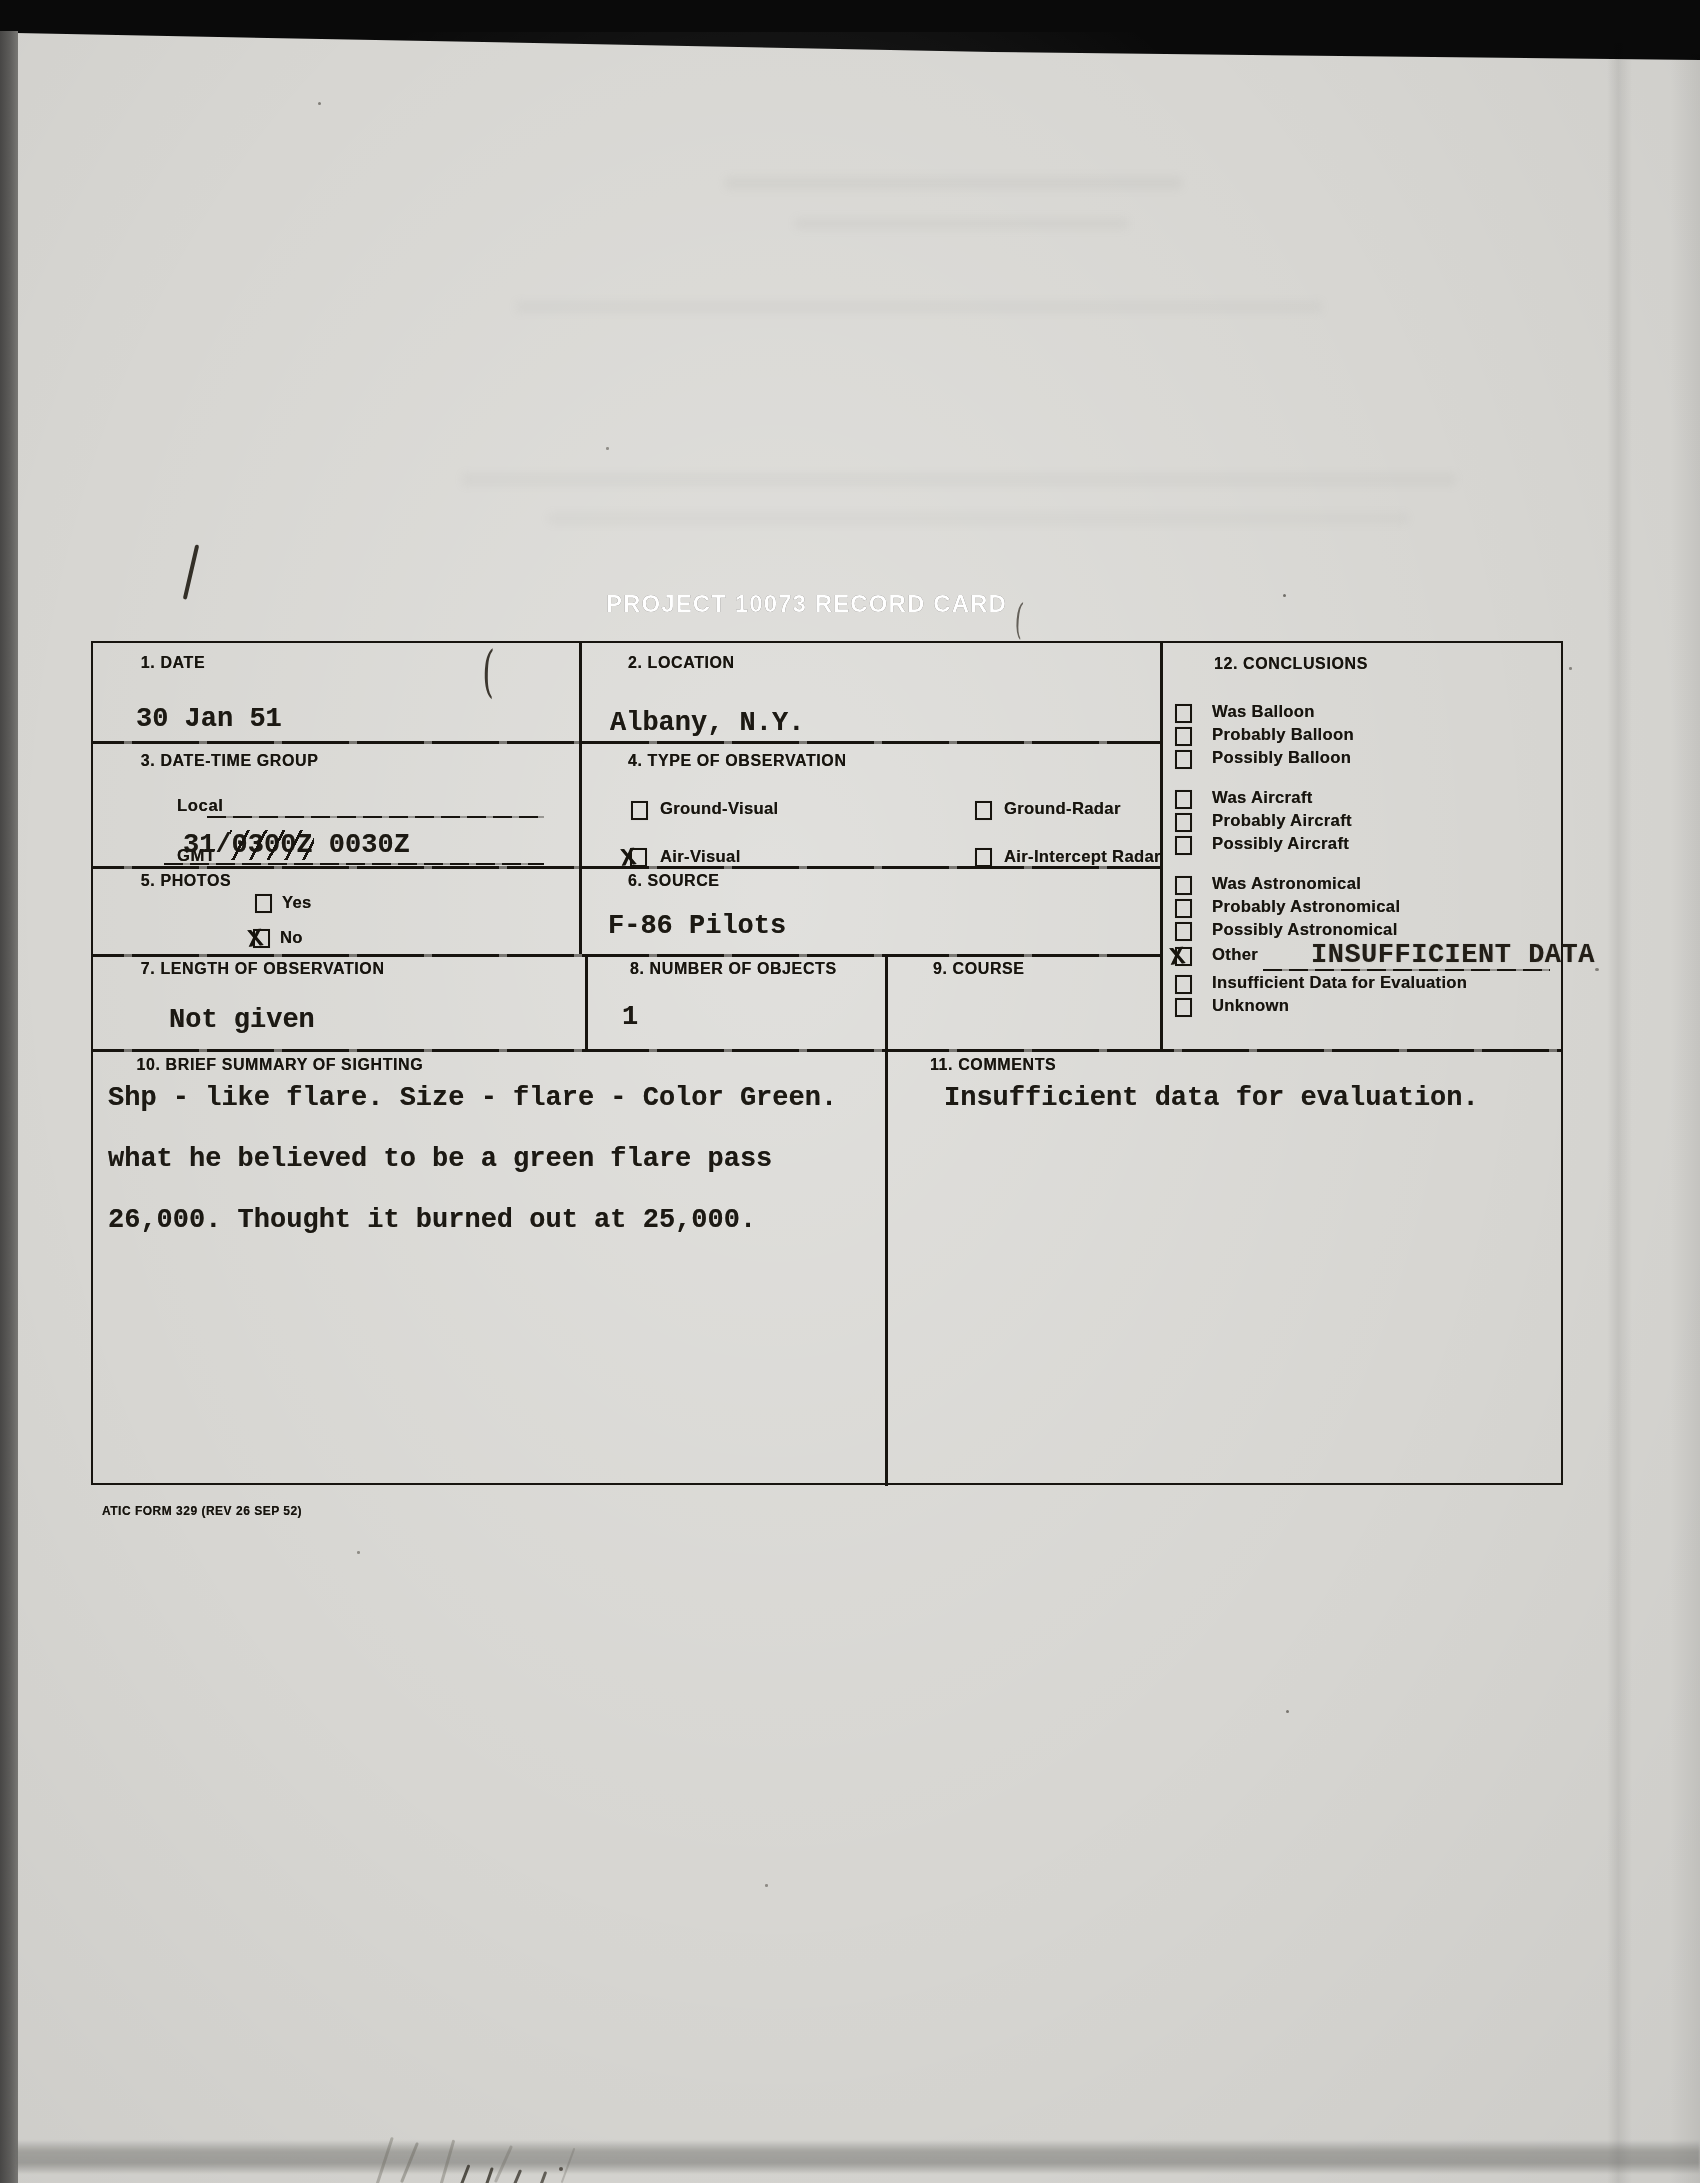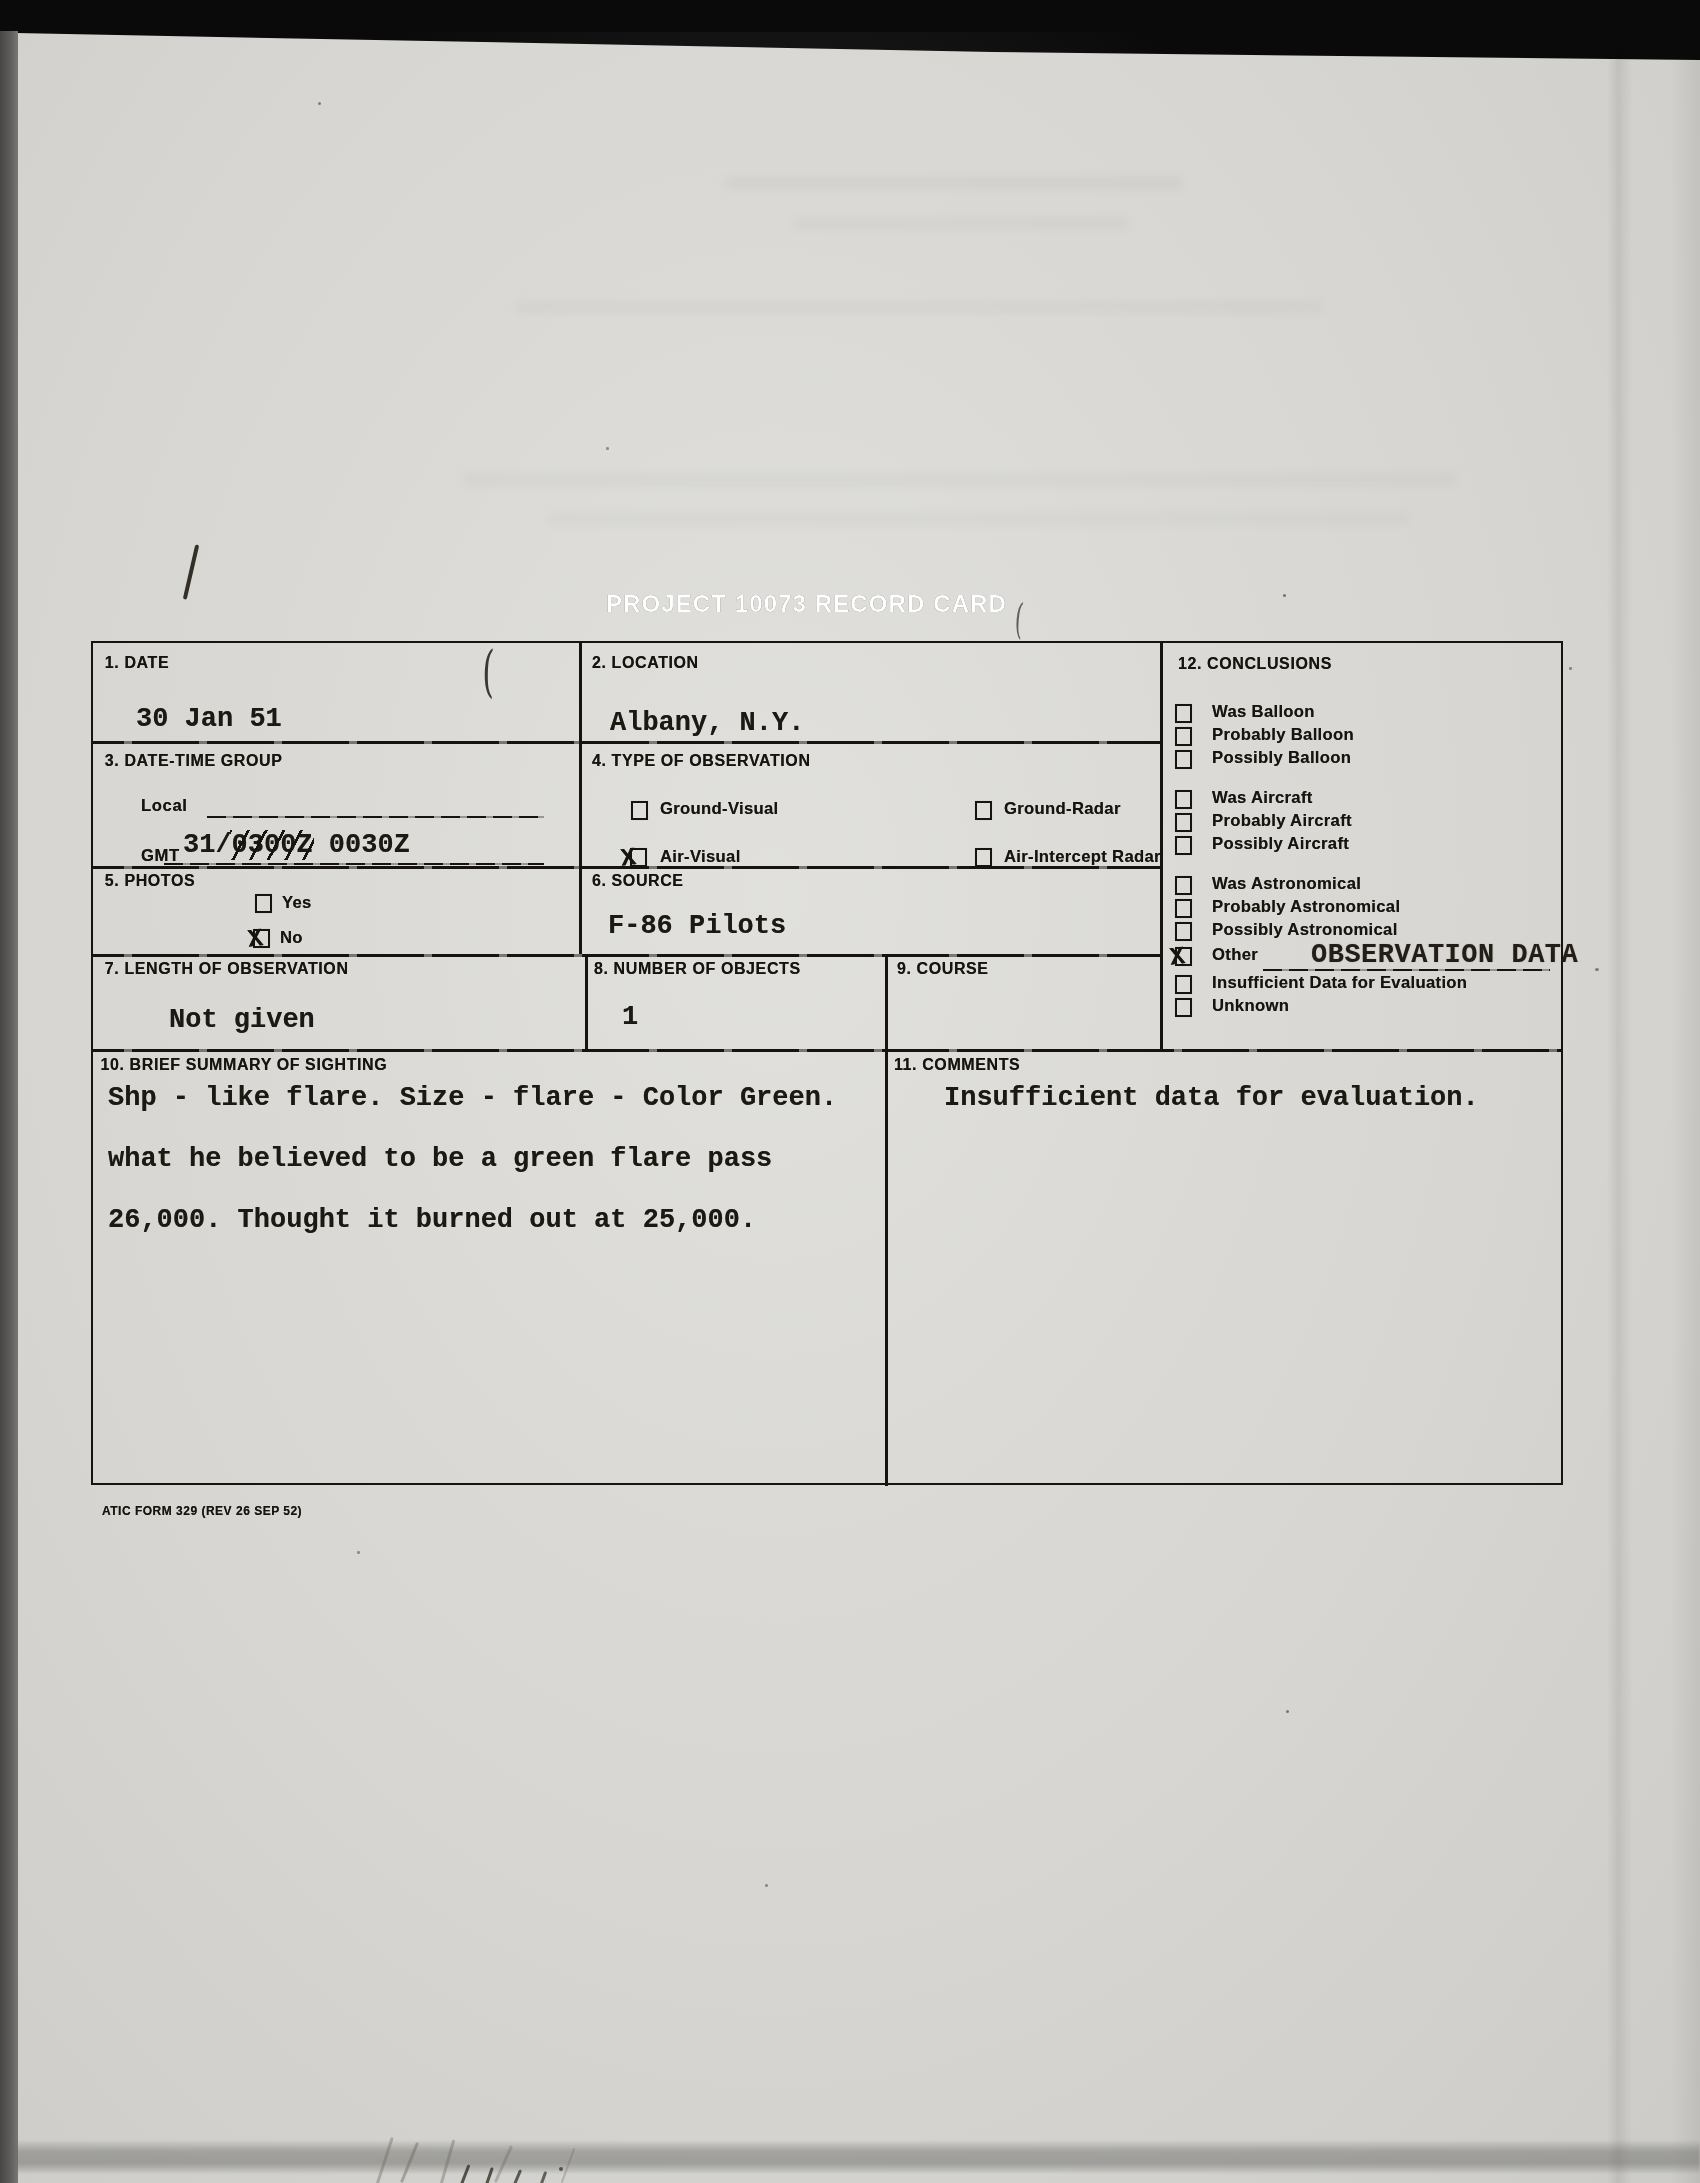--- a/index.html
+++ b/index.html
@@ -14,21 +14,21 @@
          background:linear-gradient(90deg,#474645 0%,#5d5c5a 55%,#787774 100%);}
   .crease{position:absolute;left:1607px;top:43px;width:25px;height:2140px;
          background:linear-gradient(90deg,rgba(0,0,0,0),rgba(0,0,0,.08) 45%,rgba(0,0,0,0));}
   .right-edge-shade{position:absolute;right:0;top:54px;width:30px;height:2130px;
          background:linear-gradient(90deg,rgba(0,0,0,0),rgba(0,0,0,.07));}
   .bottom-band{position:absolute;left:16px;top:2140px;width:1684px;height:33px;filter:blur(1.1px);
          background:linear-gradient(180deg,rgba(105,105,101,0) 0%,rgba(105,105,101,.45) 35%,rgba(105,105,101,.5) 70%,rgba(140,140,136,.12) 100%);}
 
   
   .label{position:absolute;font-weight:bold;font-size:16px;letter-spacing:0.6px;color:#17140e;
-         text-shadow:0 0 0.5px rgba(23,20,14,.7);white-space:nowrap;}
+         text-shadow:0 0 0.5px rgba(23,20,14,.7);white-space:nowrap;margin-left:36px;}
   .typed{position:absolute;font-family:"Liberation Mono","DejaVu Sans Mono",monospace;
          font-weight:bold;font-size:27px;color:#1c1913;letter-spacing:0;
          text-shadow:0 0 0.5px rgba(28,25,19,.55);white-space:nowrap;line-height:1;}
   .opt-label{position:absolute;font-weight:bold;font-size:16.7px;letter-spacing:0.3px;color:#17140e;
          text-shadow:0 0 0.5px rgba(23,20,14,.6);white-space:nowrap;}
   .cb{position:absolute;width:13.4px;height:15px;border:2.1px solid #17140e;box-shadow:0 0 0.5px rgba(23,20,14,.8);}
   .cb.checked::after{content:"X";position:absolute;left:-7px;top:-6.4px;
          font-family:"Liberation Mono","DejaVu Sans Mono",monospace;font-weight:bold;font-size:25px;
          color:#17140e;transform:rotate(-7deg);text-shadow:0 0 0.5px rgba(23,20,14,.6);}
   .cb.shift-left.checked::after{left:-10.7px;}
@@ -160,21 +160,21 @@
 
     <span class="cb" style="left:1082px;top:233px"></span>
     <div class="opt-label" style="left:1119px;top:231px">Was Astronomical</div>
     <span class="cb" style="left:1082px;top:256px"></span>
     <div class="opt-label" style="left:1119px;top:254px">Probably Astronomical</div>
     <span class="cb" style="left:1082px;top:279px"></span>
     <div class="opt-label" style="left:1119px;top:277px">Possibly Astronomical</div>
 
     <span class="cb checked" style="left:1082px;top:304px"></span>
     <div class="opt-label" style="left:1119px;top:302px">Other</div>
-    <div class="stamp" style="left:1218px;top:297px">OBSERVATION DATA</div>
+    <div class="stamp" style="left:1218px;top:297px">INSUFFICIENT DATA</div>
     <div class="ruleline" style="left:1170px;top:326px;width:287px"></div>
 
     <span class="cb" style="left:1082px;top:332px"></span>
     <div class="opt-label" style="left:1119px;top:330px">Insufficient Data for Evaluation</div>
     <span class="cb" style="left:1082px;top:355px"></span>
     <div class="opt-label" style="left:1119px;top:353px">Unknown</div>
   </div>
 
   <div class="footer">ATIC FORM 329 (REV 26 SEP 52)</div>
 

